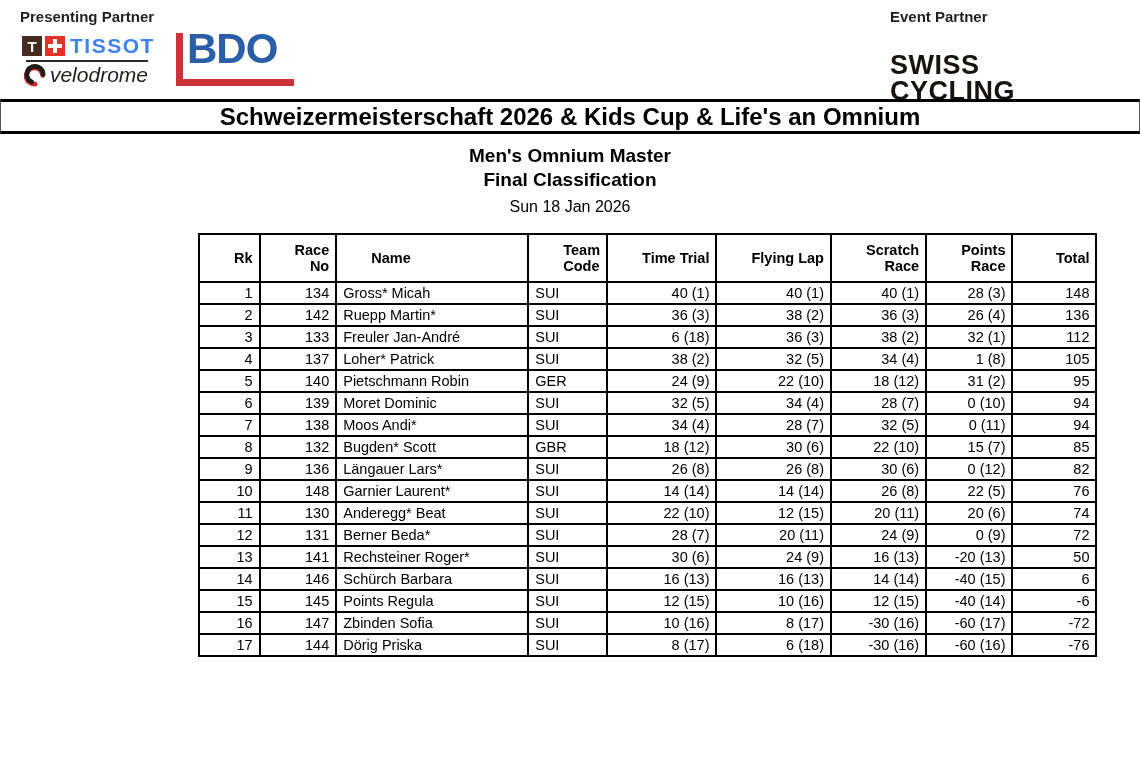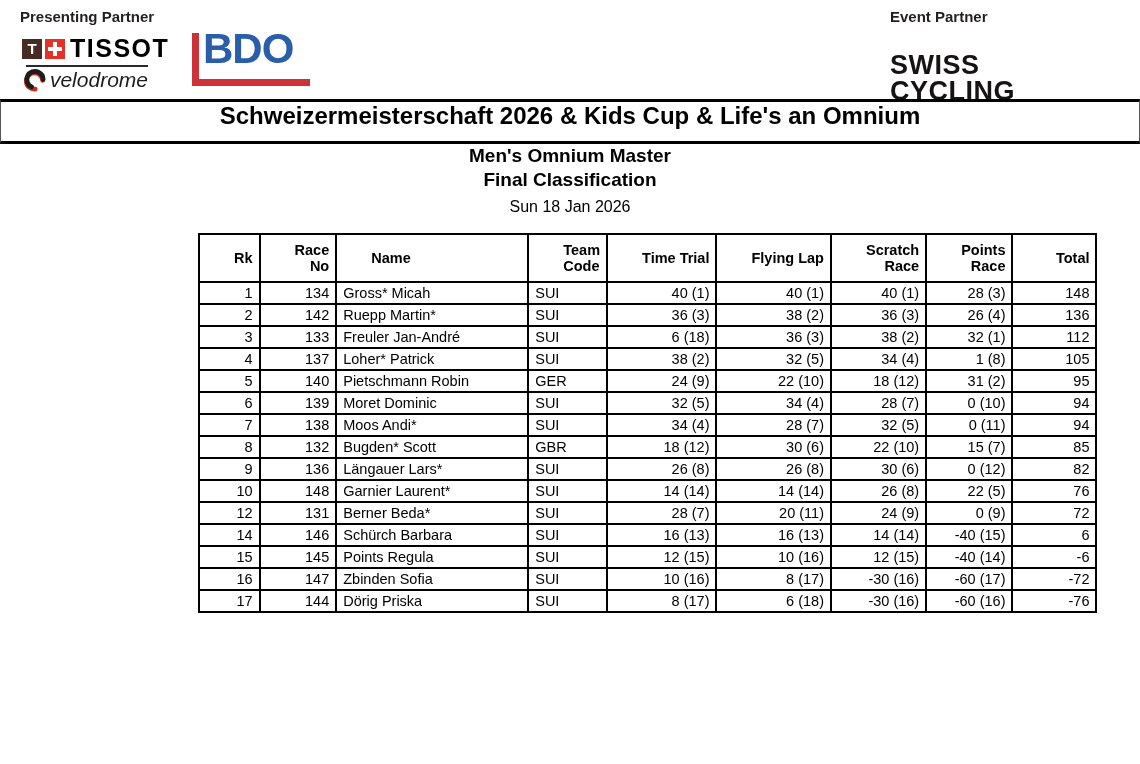--- a/index.html
+++ b/index.html
@@ -19,42 +19,42 @@
   #tissot-logo { position: absolute; left: 22px; top: 34px; width: 126px; }
   .tissot-top { display: flex; align-items: center; }
   .t-square {
     width: 20px; height: 20px; background: #472a22; color: #fff;
     font-weight: bold; font-size: 15px; display: flex;
     align-items: center; justify-content: center; flex: 0 0 auto;
   }
   .cross-square { width: 20px; height: 20px; background: #e53228; position: relative; margin-left: 3px; flex: 0 0 auto; }
   .cross-square::before { content: ""; position: absolute; left: 8px; top: 3px; width: 4px; height: 14px; background: #fff; }
   .cross-square::after  { content: ""; position: absolute; left: 3px; top: 8px; width: 14px; height: 4px; background: #fff; }
-  .tissot-word { font-weight: bold; font-size: 25px; letter-spacing: 1.5px; color: #000000; margin-left: 5px; }
+  .tissot-word { font-weight: bold; font-size: 21px; letter-spacing: 1.5px; color: #3b82f6; margin-left: 5px; }
   .tissot-divider { border-top: 2px solid #2a2a2a; margin: 2px 0 1px 4px; }
   .velo-row { display: flex; align-items: center; }
   .velo-word { font-style: italic; font-size: 21px; color: #1d1d1b; margin-left: 2px; }
 
-  #bdo-logo { position: absolute; left: 176px; top: 33px; width: 118px; height: 53px; margin-left: 16px; }
+  #bdo-logo { position: absolute; left: 176px; top: 33px; width: 118px; height: 53px; }
   .bdo-vbar { position: absolute; left: 0; top: 0; width: 7px; height: 53px; background: #cd3238; }
   .bdo-hbar { position: absolute; left: 0; bottom: 0; width: 118px; height: 7px; background: #cd3238; }
   .bdo-text { position: absolute; left: 11px; top: -8px; font-weight: bold; font-size: 42px; color: #2b5ea9; letter-spacing: -1px; }
 
   #swiss-cycling-logo {
     position: absolute; left: 890px; top: 52px;
     font-weight: bold; font-size: 27px; line-height: 26px;
     color: #161412; letter-spacing: 0.5px;
   }
 
   
   #title-bar {
-    position: absolute; left: 0; top: 99px; width: 1140px; height: 45px;
+    position: absolute; left: 0; top: 99px; width: 1140px; height: 35px;
     border-top: 3px solid #000; border-bottom: 3px solid #000;
     border-left: 1px solid #555; border-right: 1px solid #555;
-    display: flex; justify-content: center;
+    display: flex; align-items: center; justify-content: center;
     font-weight: bold; font-size: 24px;
   }
   .center-line { position: absolute; left: 0; width: 100%; text-align: center; }
   #event-title { top: 145px; font-weight: bold; font-size: 19px; }
   #subtitle    { top: 169px; font-weight: bold; font-size: 19px; }
   #date-line   { top: 198px; font-size: 16px; }
 
   
   #results-table {
     position: absolute; left: 198px; top: 233px;
@@ -269,31 +269,53 @@
         <td class="a-r f-no">148</td>
         <td class="a-l f-name">Garnier Laurent*</td>
         <td class="a-l f-team">SUI</td>
         <td class="a-r f-tt">14 (14)</td>
         <td class="a-r f-fl">14 (14)</td>
         <td class="a-r f-scratch">26 (8)</td>
         <td class="a-r f-points">22 (5)</td>
         <td class="a-r f-total">76</td>
       </tr>
       <tr>
+        <td class="a-r f-rk">11</td>
+        <td class="a-r f-no">130</td>
+        <td class="a-l f-name">Anderegg* Beat</td>
+        <td class="a-l f-team">SUI</td>
+        <td class="a-r f-tt">22 (10)</td>
+        <td class="a-r f-fl">12 (15)</td>
+        <td class="a-r f-scratch">20 (11)</td>
+        <td class="a-r f-points">20 (6)</td>
+        <td class="a-r f-total">74</td>
+      </tr>
+      <tr>
         <td class="a-r f-rk">12</td>
         <td class="a-r f-no">131</td>
         <td class="a-l f-name">Berner Beda*</td>
         <td class="a-l f-team">SUI</td>
         <td class="a-r f-tt">28 (7)</td>
         <td class="a-r f-fl">20 (11)</td>
         <td class="a-r f-scratch">24 (9)</td>
         <td class="a-r f-points">0 (9)</td>
         <td class="a-r f-total">72</td>
       </tr>
       <tr>
+        <td class="a-r f-rk">13</td>
+        <td class="a-r f-no">141</td>
+        <td class="a-l f-name">Rechsteiner Roger*</td>
+        <td class="a-l f-team">SUI</td>
+        <td class="a-r f-tt">30 (6)</td>
+        <td class="a-r f-fl">24 (9)</td>
+        <td class="a-r f-scratch">16 (13)</td>
+        <td class="a-r f-points">-20 (13)</td>
+        <td class="a-r f-total">50</td>
+      </tr>
+      <tr>
         <td class="a-r f-rk">14</td>
         <td class="a-r f-no">146</td>
         <td class="a-l f-name">Schürch Barbara</td>
         <td class="a-l f-team">SUI</td>
         <td class="a-r f-tt">16 (13)</td>
         <td class="a-r f-fl">16 (13)</td>
         <td class="a-r f-scratch">14 (14)</td>
         <td class="a-r f-points">-40 (15)</td>
         <td class="a-r f-total">6</td>
       </tr>

